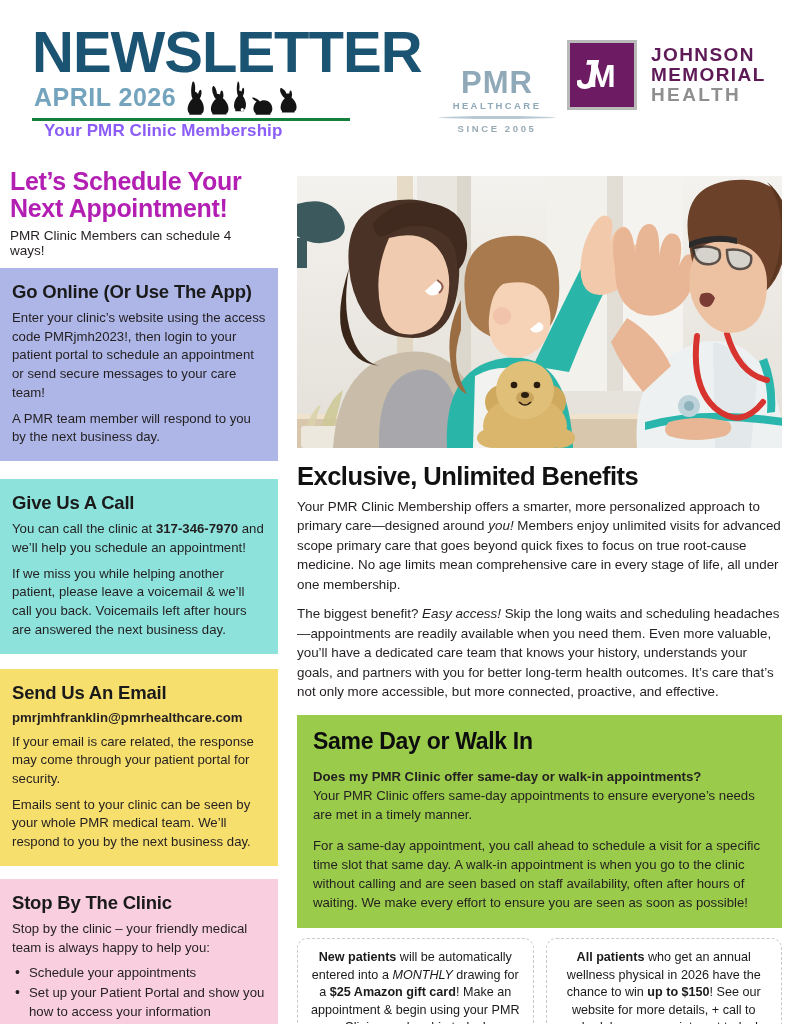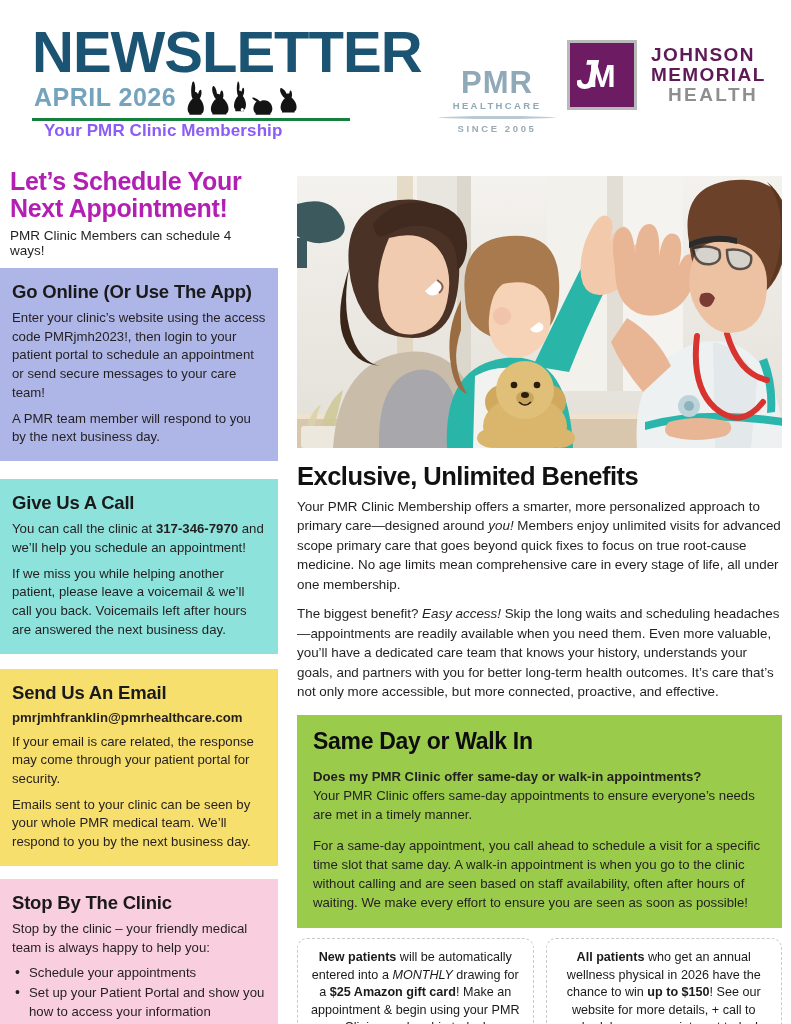--- a/index.html
+++ b/index.html
@@ -61,21 +61,21 @@
     width:70px; height:70px; background:#6d1b63;
     border:3px solid #b9b9b9;
     display:flex; align-items:center; justify-content:center;
   }
   .jmh-mark svg { display:block; }
   .jmh-words { line-height:1.06; }
   .jmh-words .w1, .jmh-words .w2 {
     font-size:19px; font-weight:700; color:#5d1a56; letter-spacing:1.4px;
   }
   .jmh-words .w3 {
-    font-size:19px; font-weight:700; color:#8f8f8f; letter-spacing:2.4px;margin-left:17px;
+    font-size:19px; font-weight:700; color:#8f8f8f; letter-spacing:2.4px;
   }
 
   
   .left-col { position:absolute; left:0; top:168px; width:278px; }
 
   .lead-title {
     padding:0 10px 0 10px;
     font-size:25px; font-weight:700; color:#b21fb2; line-height:1.08;
     letter-spacing:-0.3px;
   }

